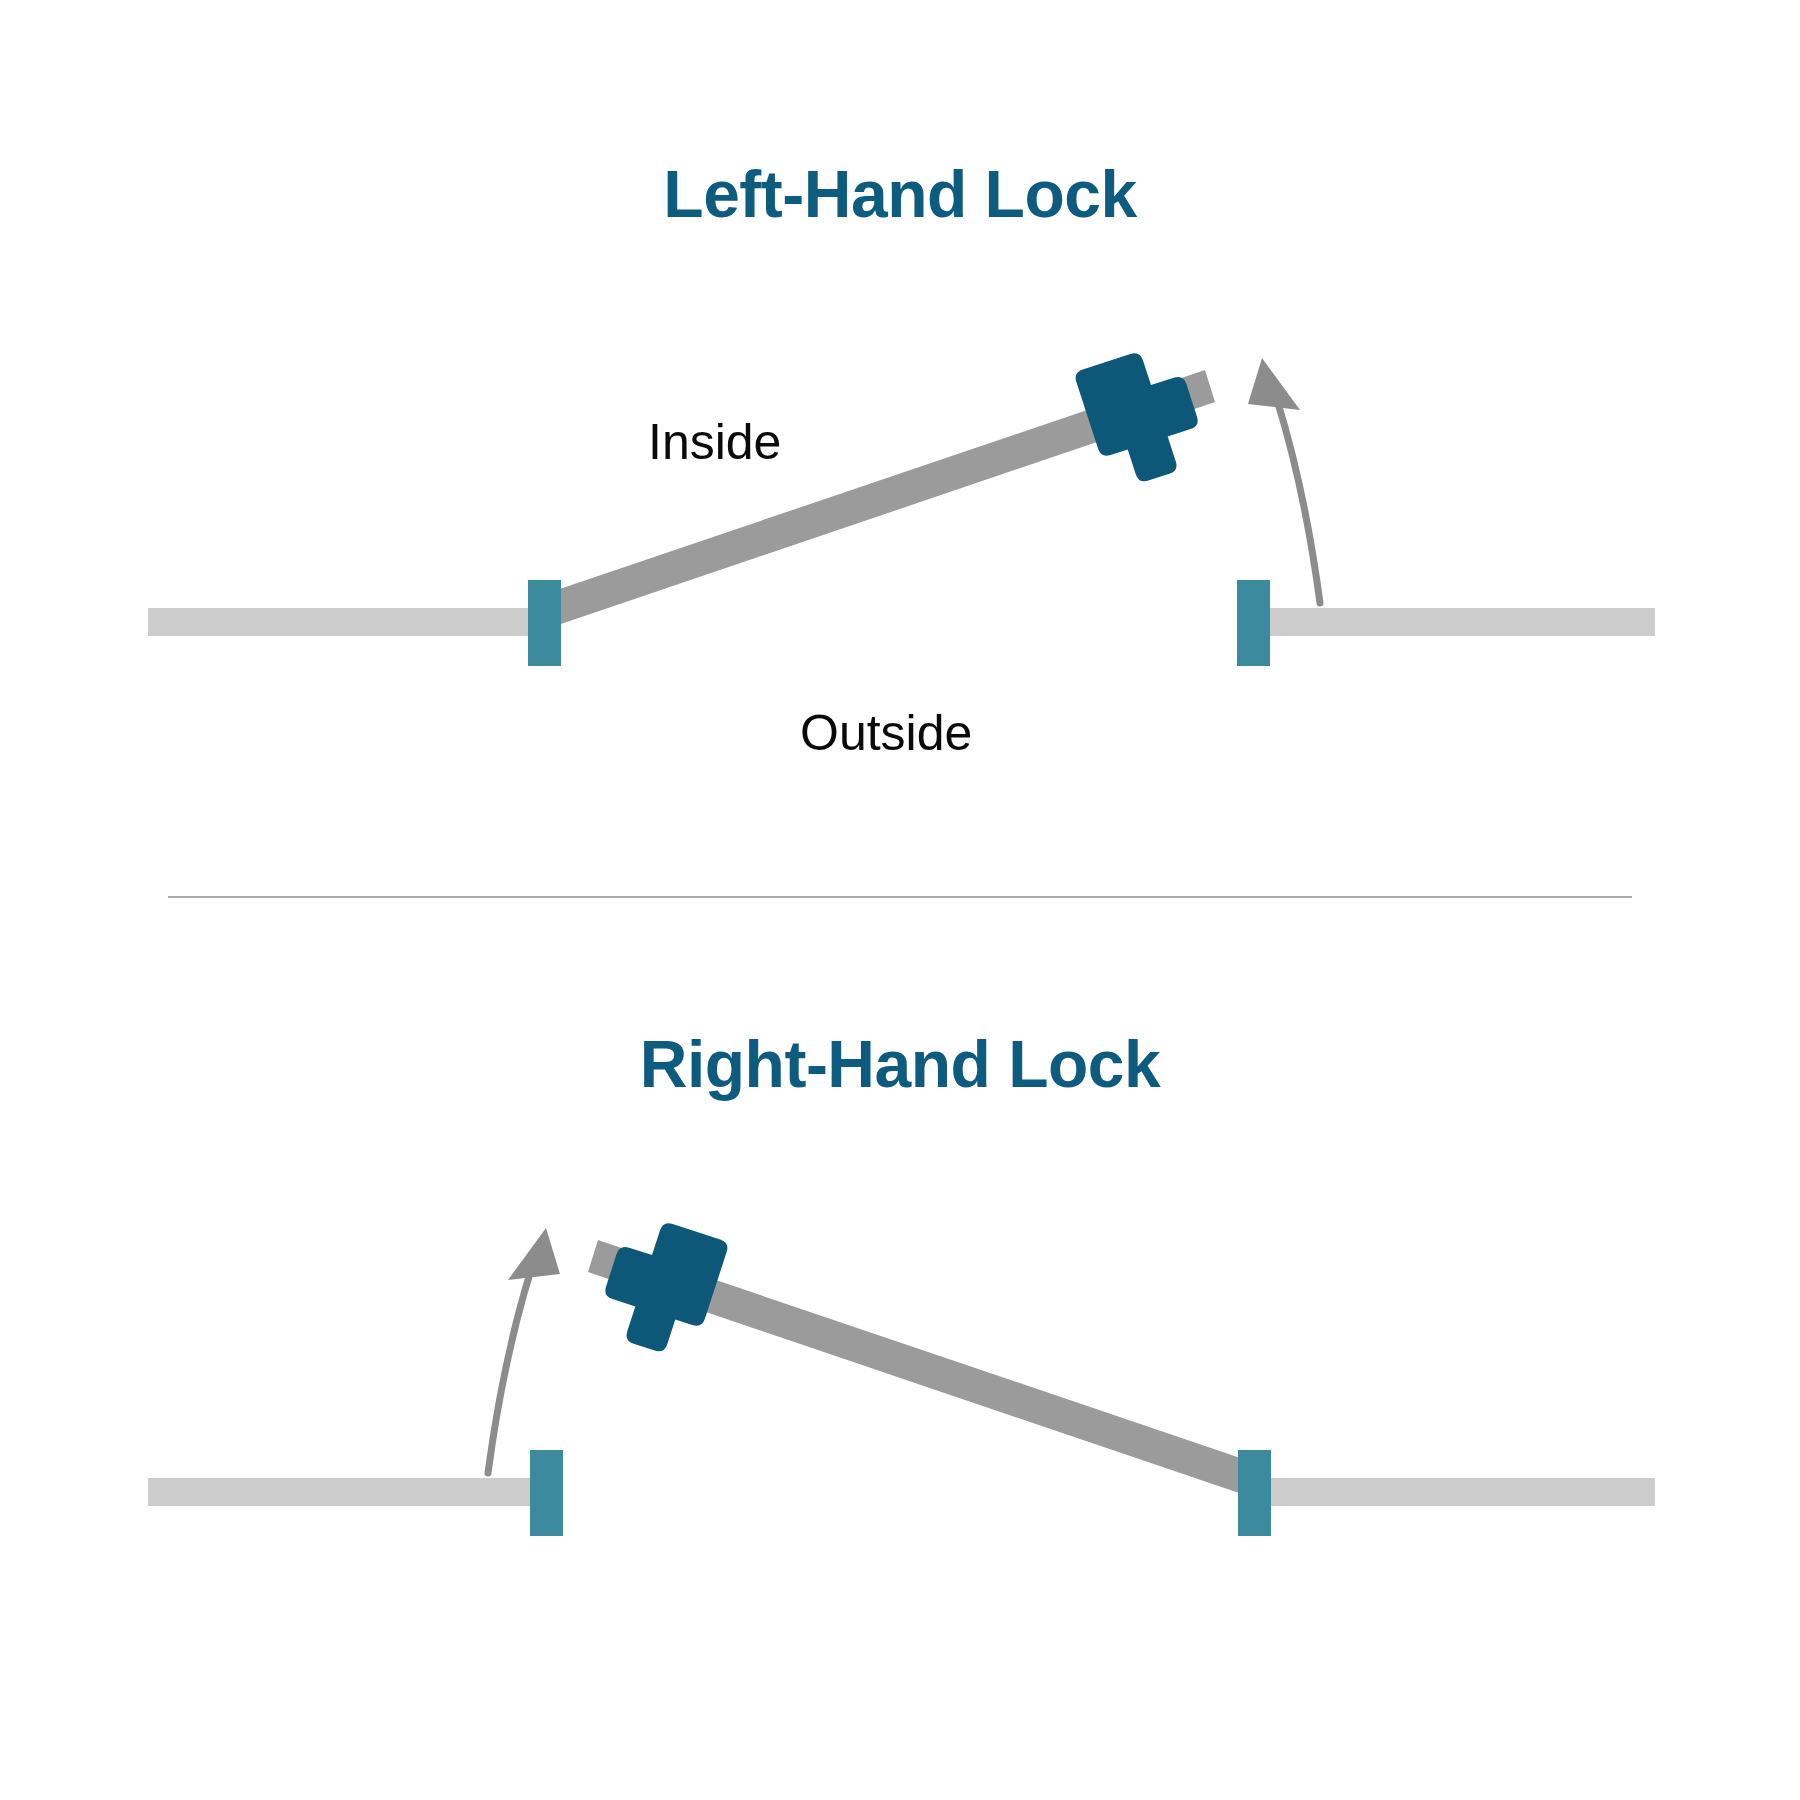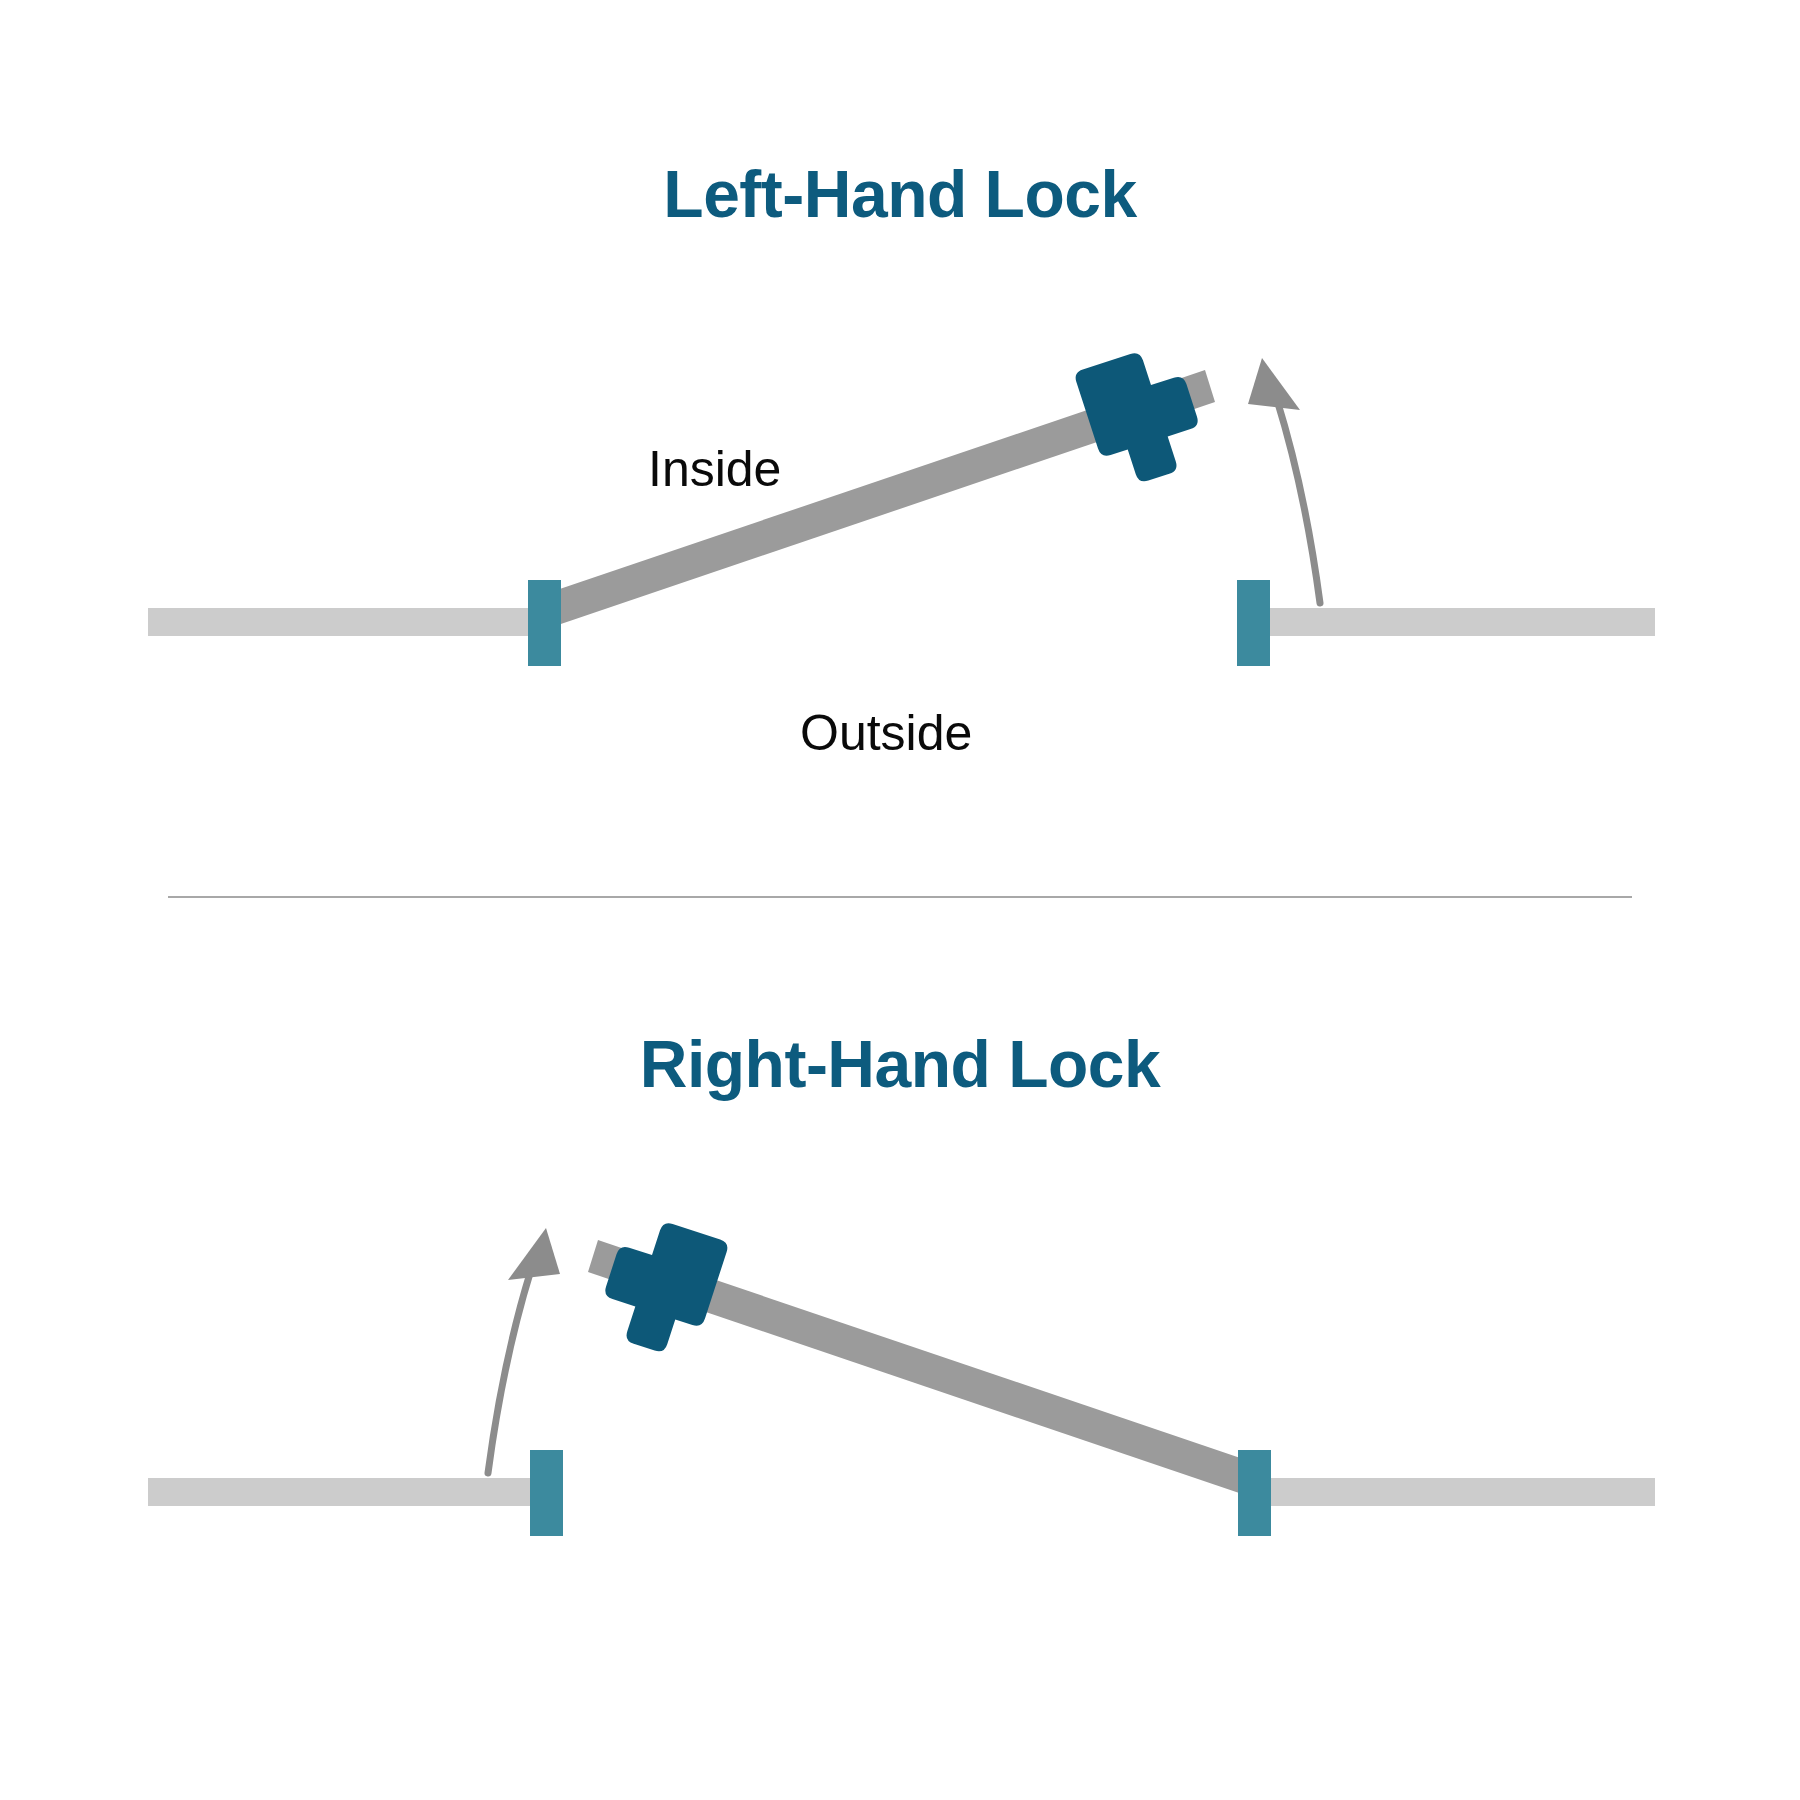--- a/index.html
+++ b/index.html
@@ -86,21 +86,21 @@
 
         <rect x="1237" y="242" width="33" height="86" fill="#3c8a9e"></rect>
 
         <g>
           <path d="M 1320 265 C 1310 190 1295 120 1277 62" stroke="#8c8c8c" stroke-width="7" fill="none" stroke-linecap="round"></path>
           <polygon points="1262,20 1300,72 1248,66" fill="#8c8c8c"></polygon>
         </g>
       </svg>
     </div>
 
-    <div class="label" style="left:648px;top:432px;">Inside</div>
+    <div class="label" style="left:648px;top:405px;">Inside</div>
 
     <div class="label" style="left:800px;top:696px;">Outside</div>
   </div>
 
   <div class="divider" style="top:896px;"></div>
 
   <div class="panel" style="top:878px;height:900px;">
 
     <div class="panel-title" style="top:148px;">Right-Hand Lock</div>
 

